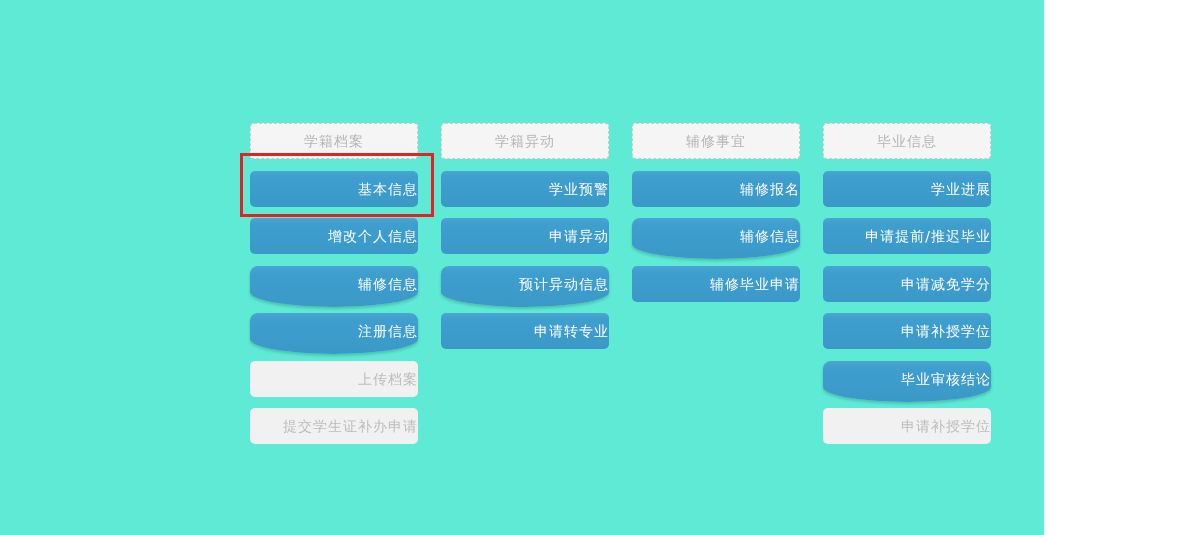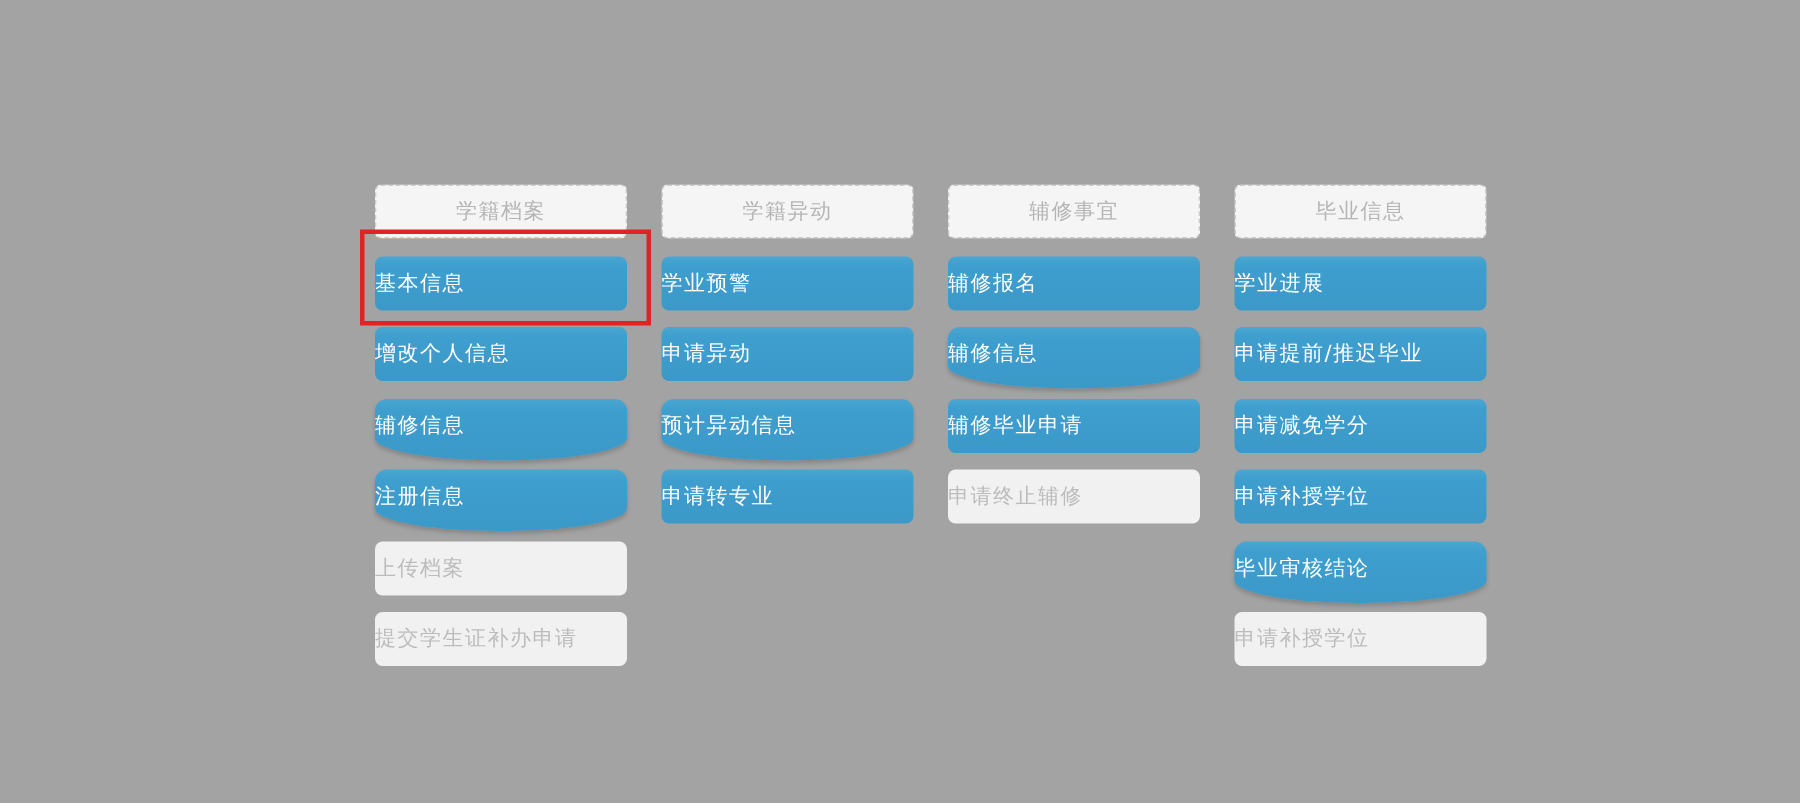--- a/index.html
+++ b/index.html
@@ -1,36 +1,36 @@
 <!DOCTYPE html>
 <html><head>
 <meta charset="utf-8">
 <style>
   * { margin: 0; padding: 0; box-sizing: border-box; }
   html, body { background: #ffffff; }
   body {
     font-family: "DejaVu Sans", "Liberation Sans", sans-serif;
     width: 1200px; height: 535px; position: relative; overflow: hidden;
   }
-  .canvas { position: absolute; left: 0; top: 0; width: 1200px; height: 535px; background: #a3a3a3; }
+  .canvas { position: absolute; left: 0; top: 0; width: 1044px; height: 535px; background: #5eead4; }
 
   .menu-grid {
     position: absolute; left: 250px; top: 123px;
     display: flex; flex-direction: row; gap: 23px;
   }
   .menu-column {
     display: flex; flex-direction: column; gap: 11.5px; width: 168px;
   }
   .col-header {
     height: 36px; line-height: 34px; text-align: center;
     background: #f5f5f5; border: 1px dashed #cccccc; border-radius: 4px;
     color: #b5b5b5; font-size: 14px; letter-spacing: 1px;
   }
   .btn {
-    height: 36px; line-height: 36px; text-align: left;
+    height: 36px; line-height: 36px; text-align: right;
     font-size: 14px; letter-spacing: 1px; border: none; cursor: pointer;
     border-radius: 5px; user-select: none;
   }
   .btn.blue {
     background: linear-gradient(180deg, #4aa6d2 0%, #3e9ecd 18%, #3b99c8 100%);
     color: #ffffff;
   }
   .btn.curved {
     height: 41px; line-height: 36px; margin-bottom: -5px;
     border-radius: 8px 8px 50% 50% / 8px 8px 15px 15px;
@@ -67,21 +67,20 @@
       <div class="btn blue">申请异动</div>
       <div class="btn blue curved">预计异动信息</div>
       <div class="btn blue">申请转专业</div>
     </div>
 
     <div class="menu-column">
       <div class="col-header">辅修事宜</div>
       <div class="btn blue">辅修报名</div>
       <div class="btn blue curved">辅修信息</div>
       <div class="btn blue">辅修毕业申请</div>
-      <div class="btn gray">申请终止辅修</div>
     </div>
 
     <div class="menu-column">
       <div class="col-header">毕业信息</div>
       <div class="btn blue">学业进展</div>
       <div class="btn blue">申请提前/推迟毕业</div>
       <div class="btn blue">申请减免学分</div>
       <div class="btn blue">申请补授学位</div>
       <div class="btn blue curved">毕业审核结论</div>
       <div class="btn gray">申请补授学位</div>

